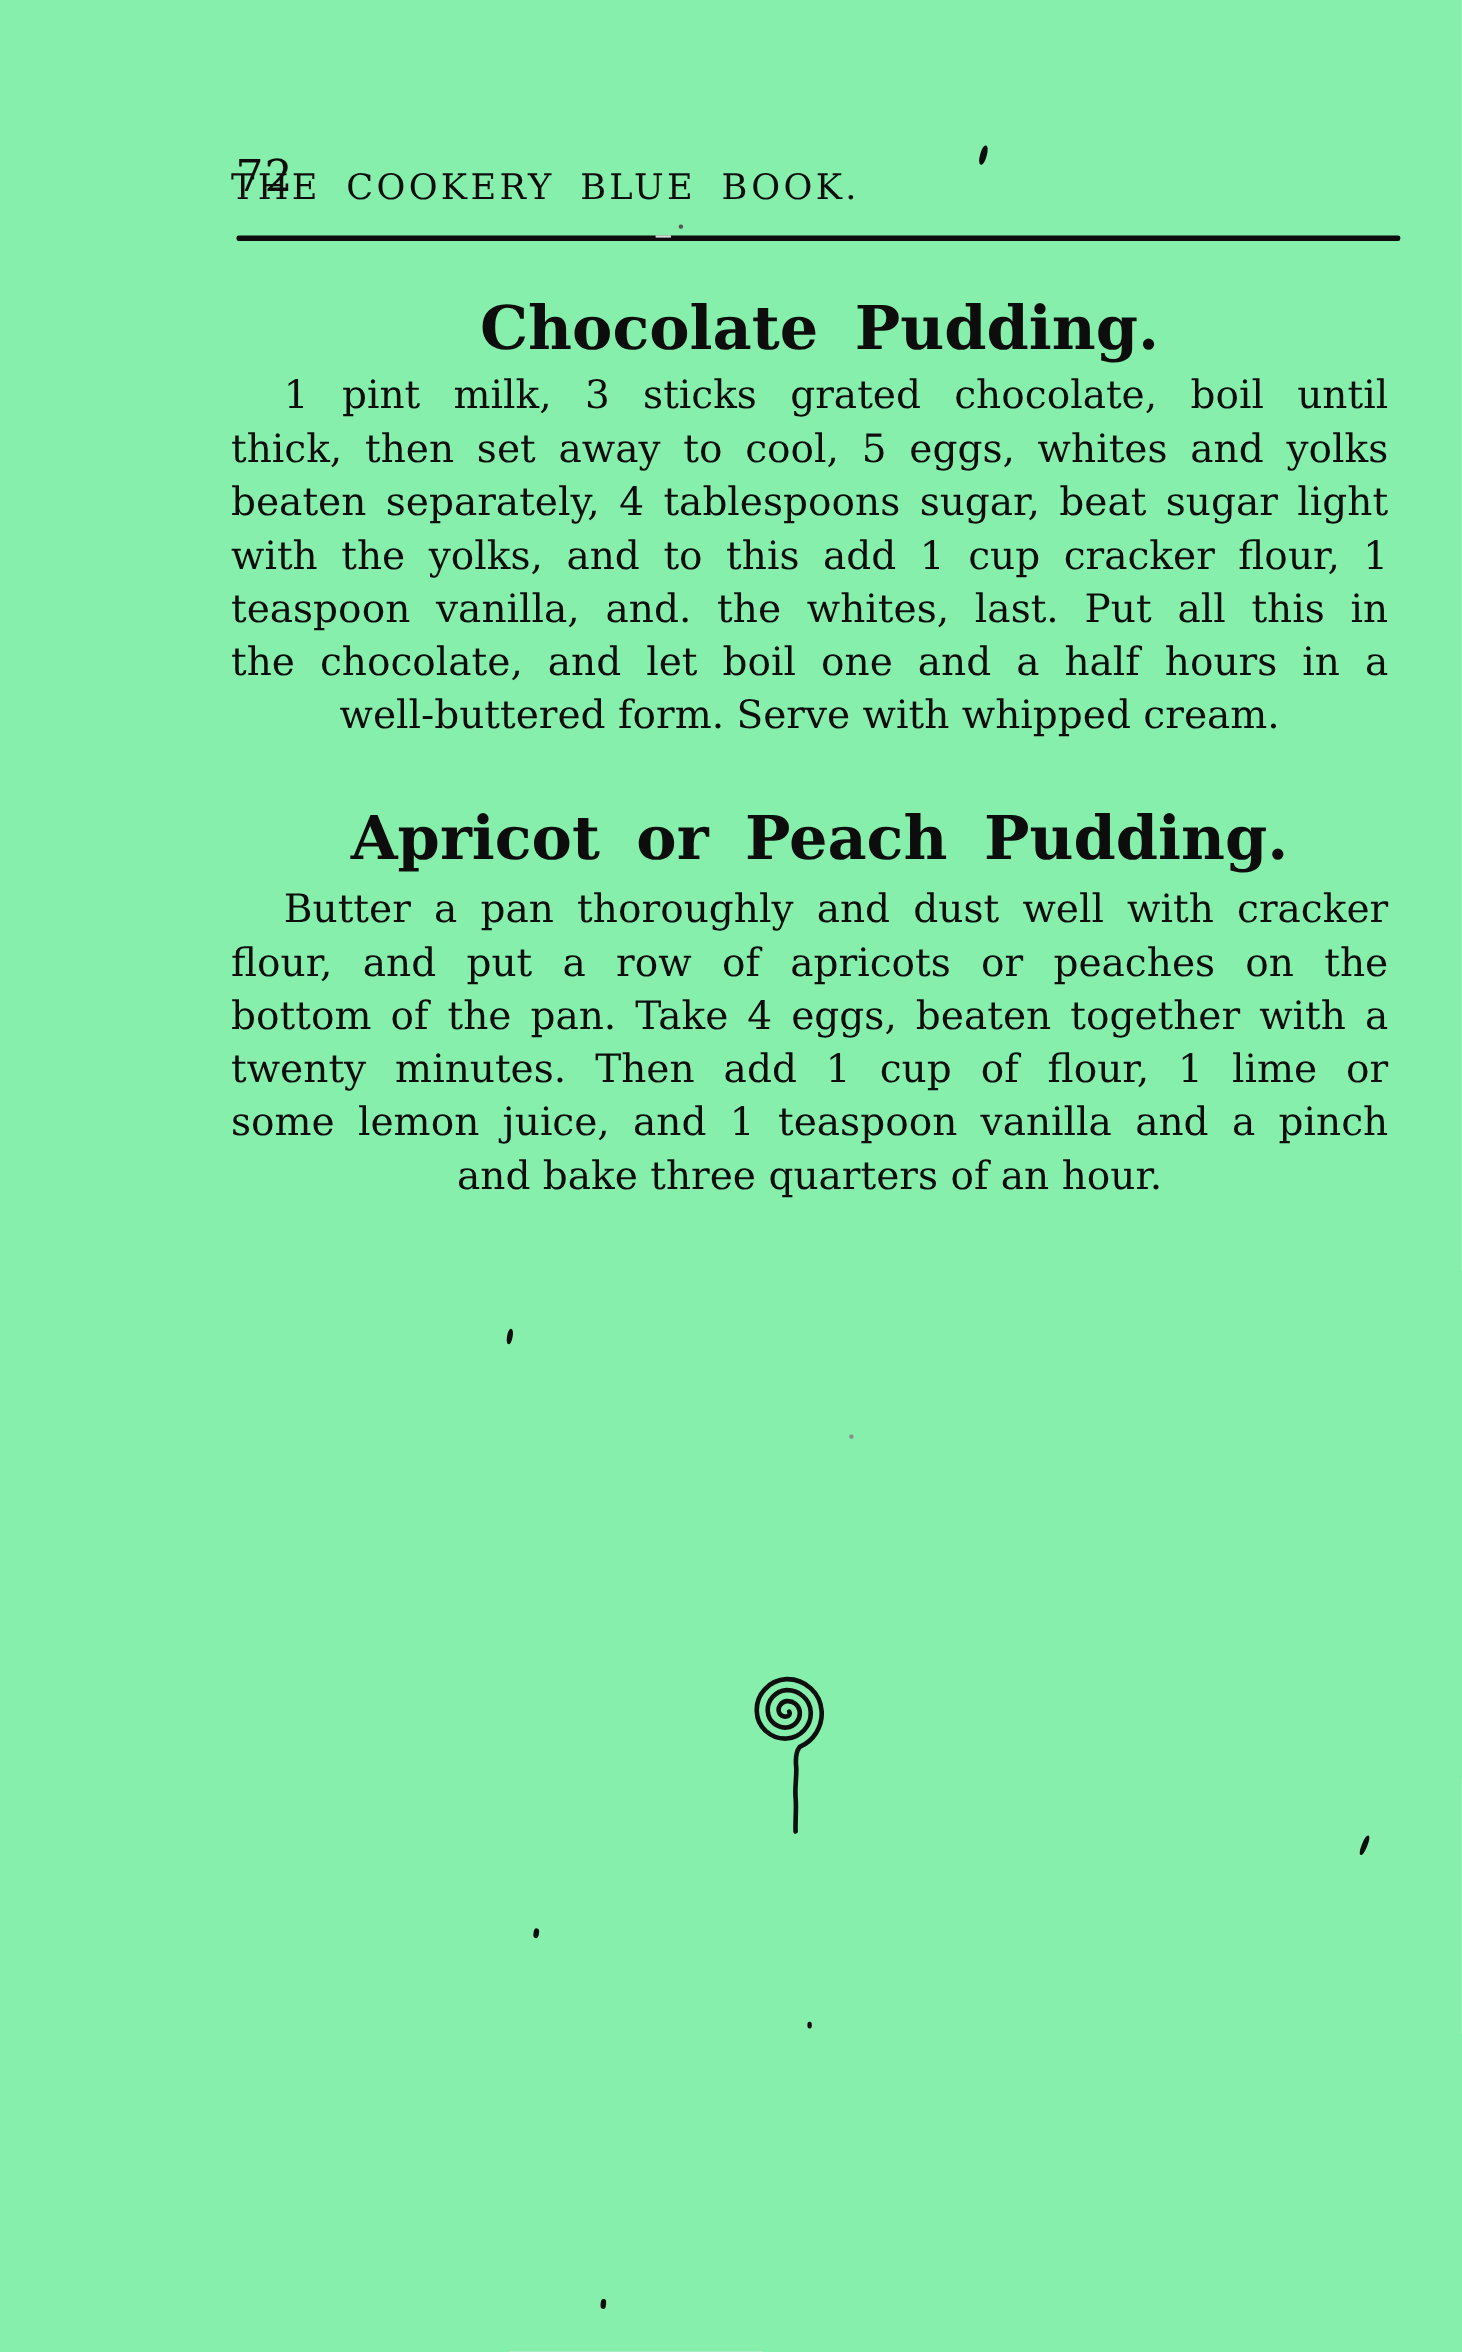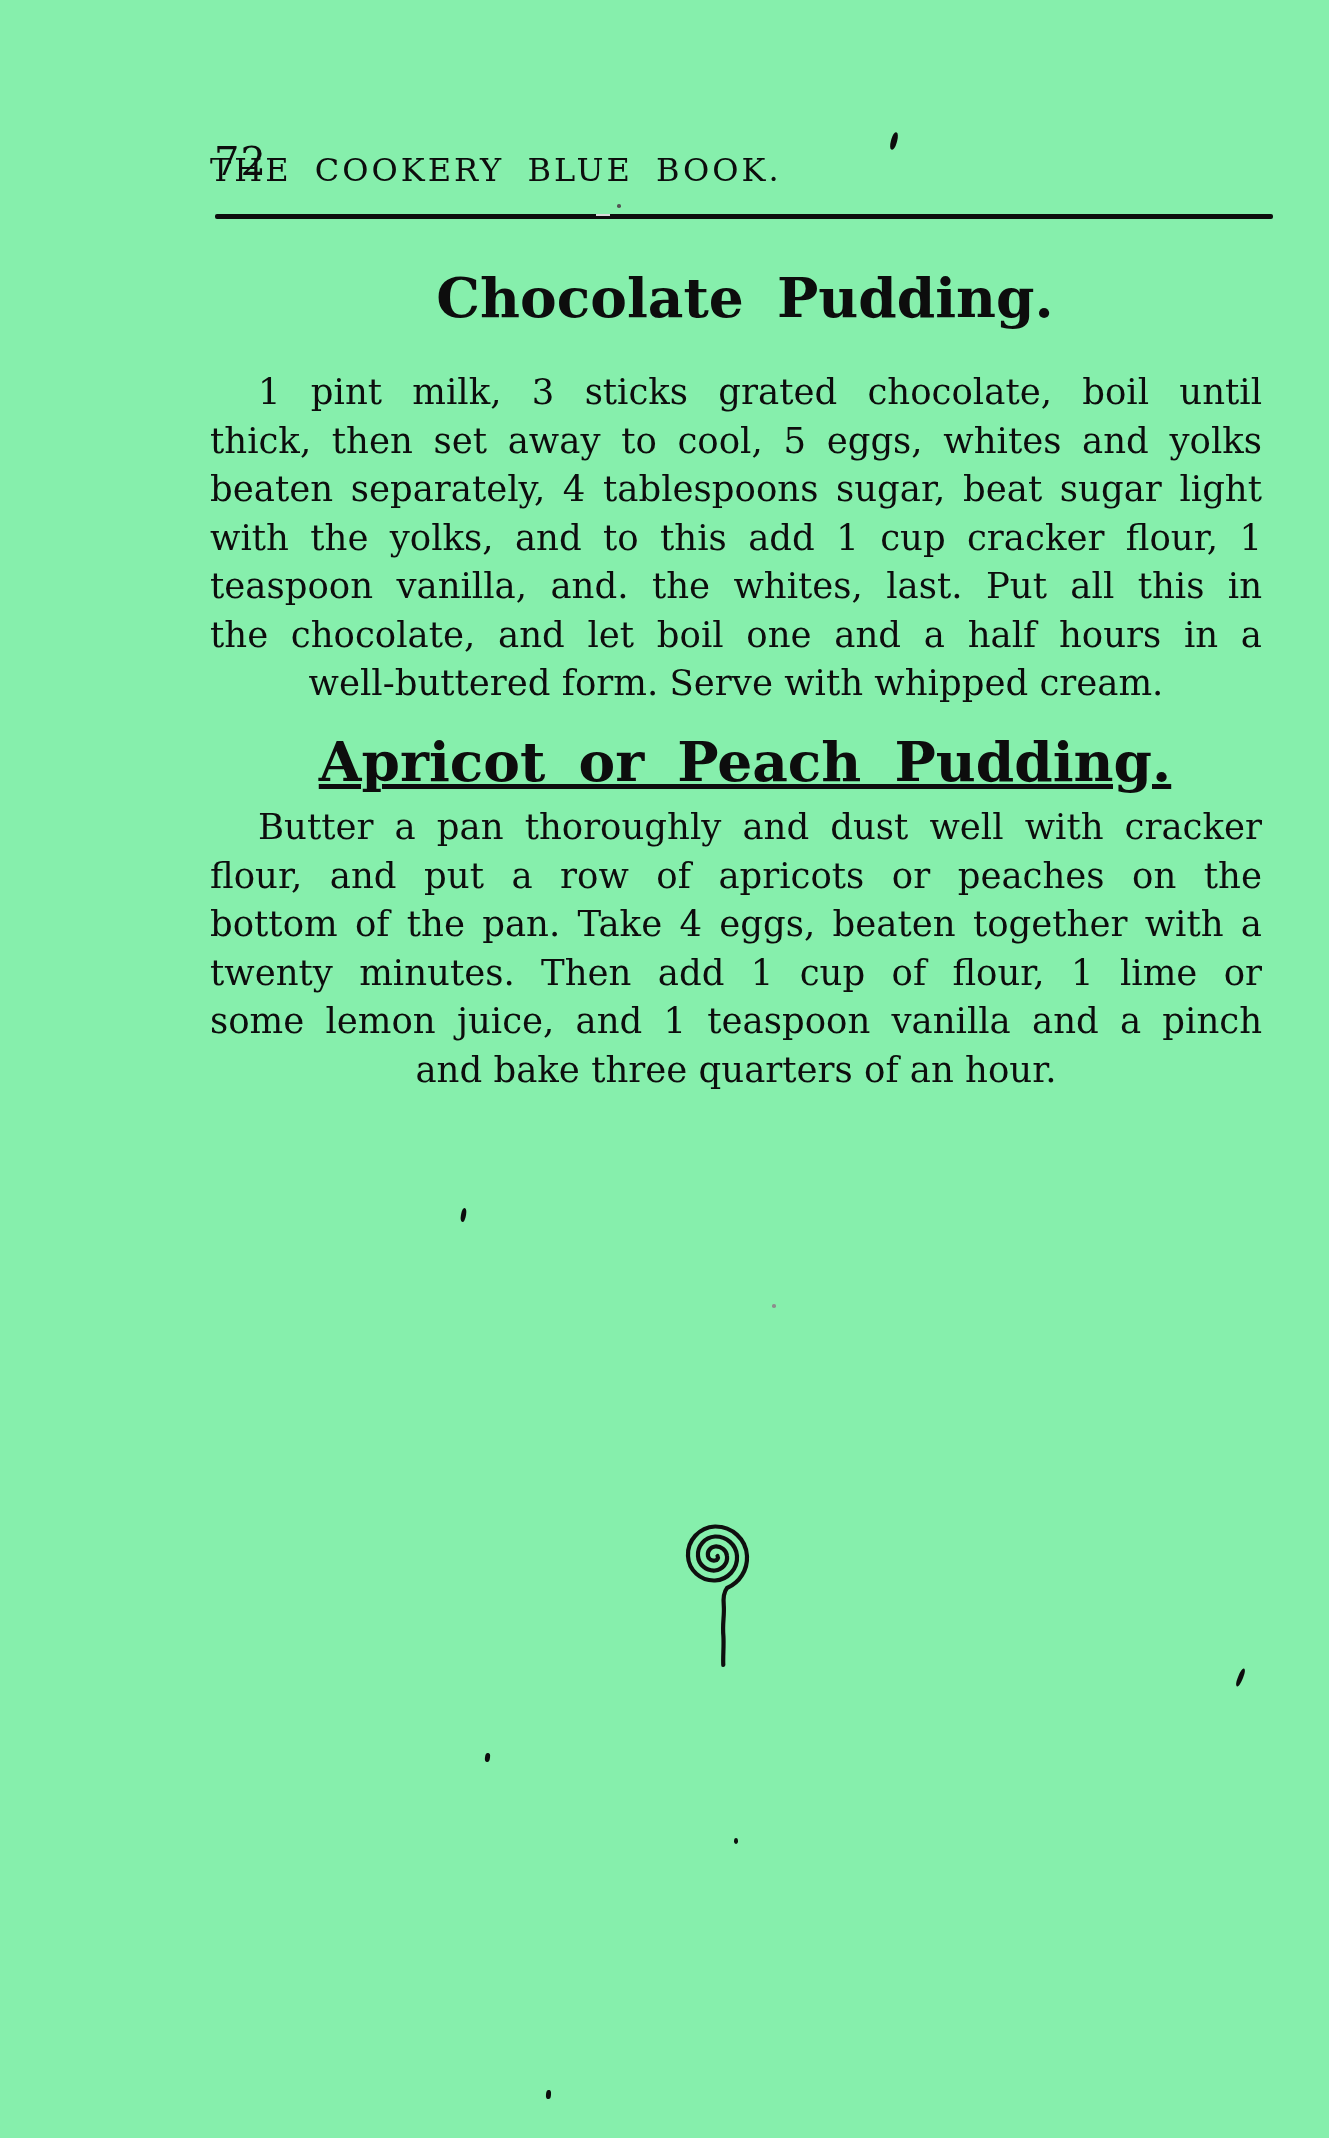--- a/index.html
+++ b/index.html
@@ -12,23 +12,23 @@
   .runhead { position:absolute; top:144px; left:210px; width:1070px; height:46px; }
   .pagenum { position:absolute; left:4px; top:-6px; font-size:40px; letter-spacing:1px; }
   .runtitle { text-align:left; font-size:32px; letter-spacing:3px; word-spacing:10px; padding-top:7px; }
   .rule { position:absolute; top:214px; left:215px; width:1058px; height:5px; background:#0d0d0d; border-radius:2px; }
   .rule-notch { position:absolute; top:214px; left:596px; width:14px; height:2px; background:#ffffff; opacity:.85; }
   .recipe-heading {
     position:absolute; left:210px; width:1070px; text-align:center;
     font-weight:bold; font-size:55px; line-height:44px; word-spacing:14px;
   }
   .heading-1 { top:276px; }
-  .heading-2 { top:740px;text-decoration:underline; }
+  .heading-2 { top:740px; }
   .para { position:absolute; left:210px; width:1052px; font-size:35.5px; line-height:48.5px; }
-  .para-1 { top:368px; }
+  .para-1 { top:336px; }
   .para-2 { top:803px; }
   .jl { text-align:justify; text-align-last:justify; }
   .ll { text-align:center; }
   .indent { padding-left:48px; }
   .speck { position:absolute; background:#0d0d0d; border-radius:45%; }
   .ornament { position:absolute; left:675px; top:1516px; }
 </style>
 </head>
 <body>
 

